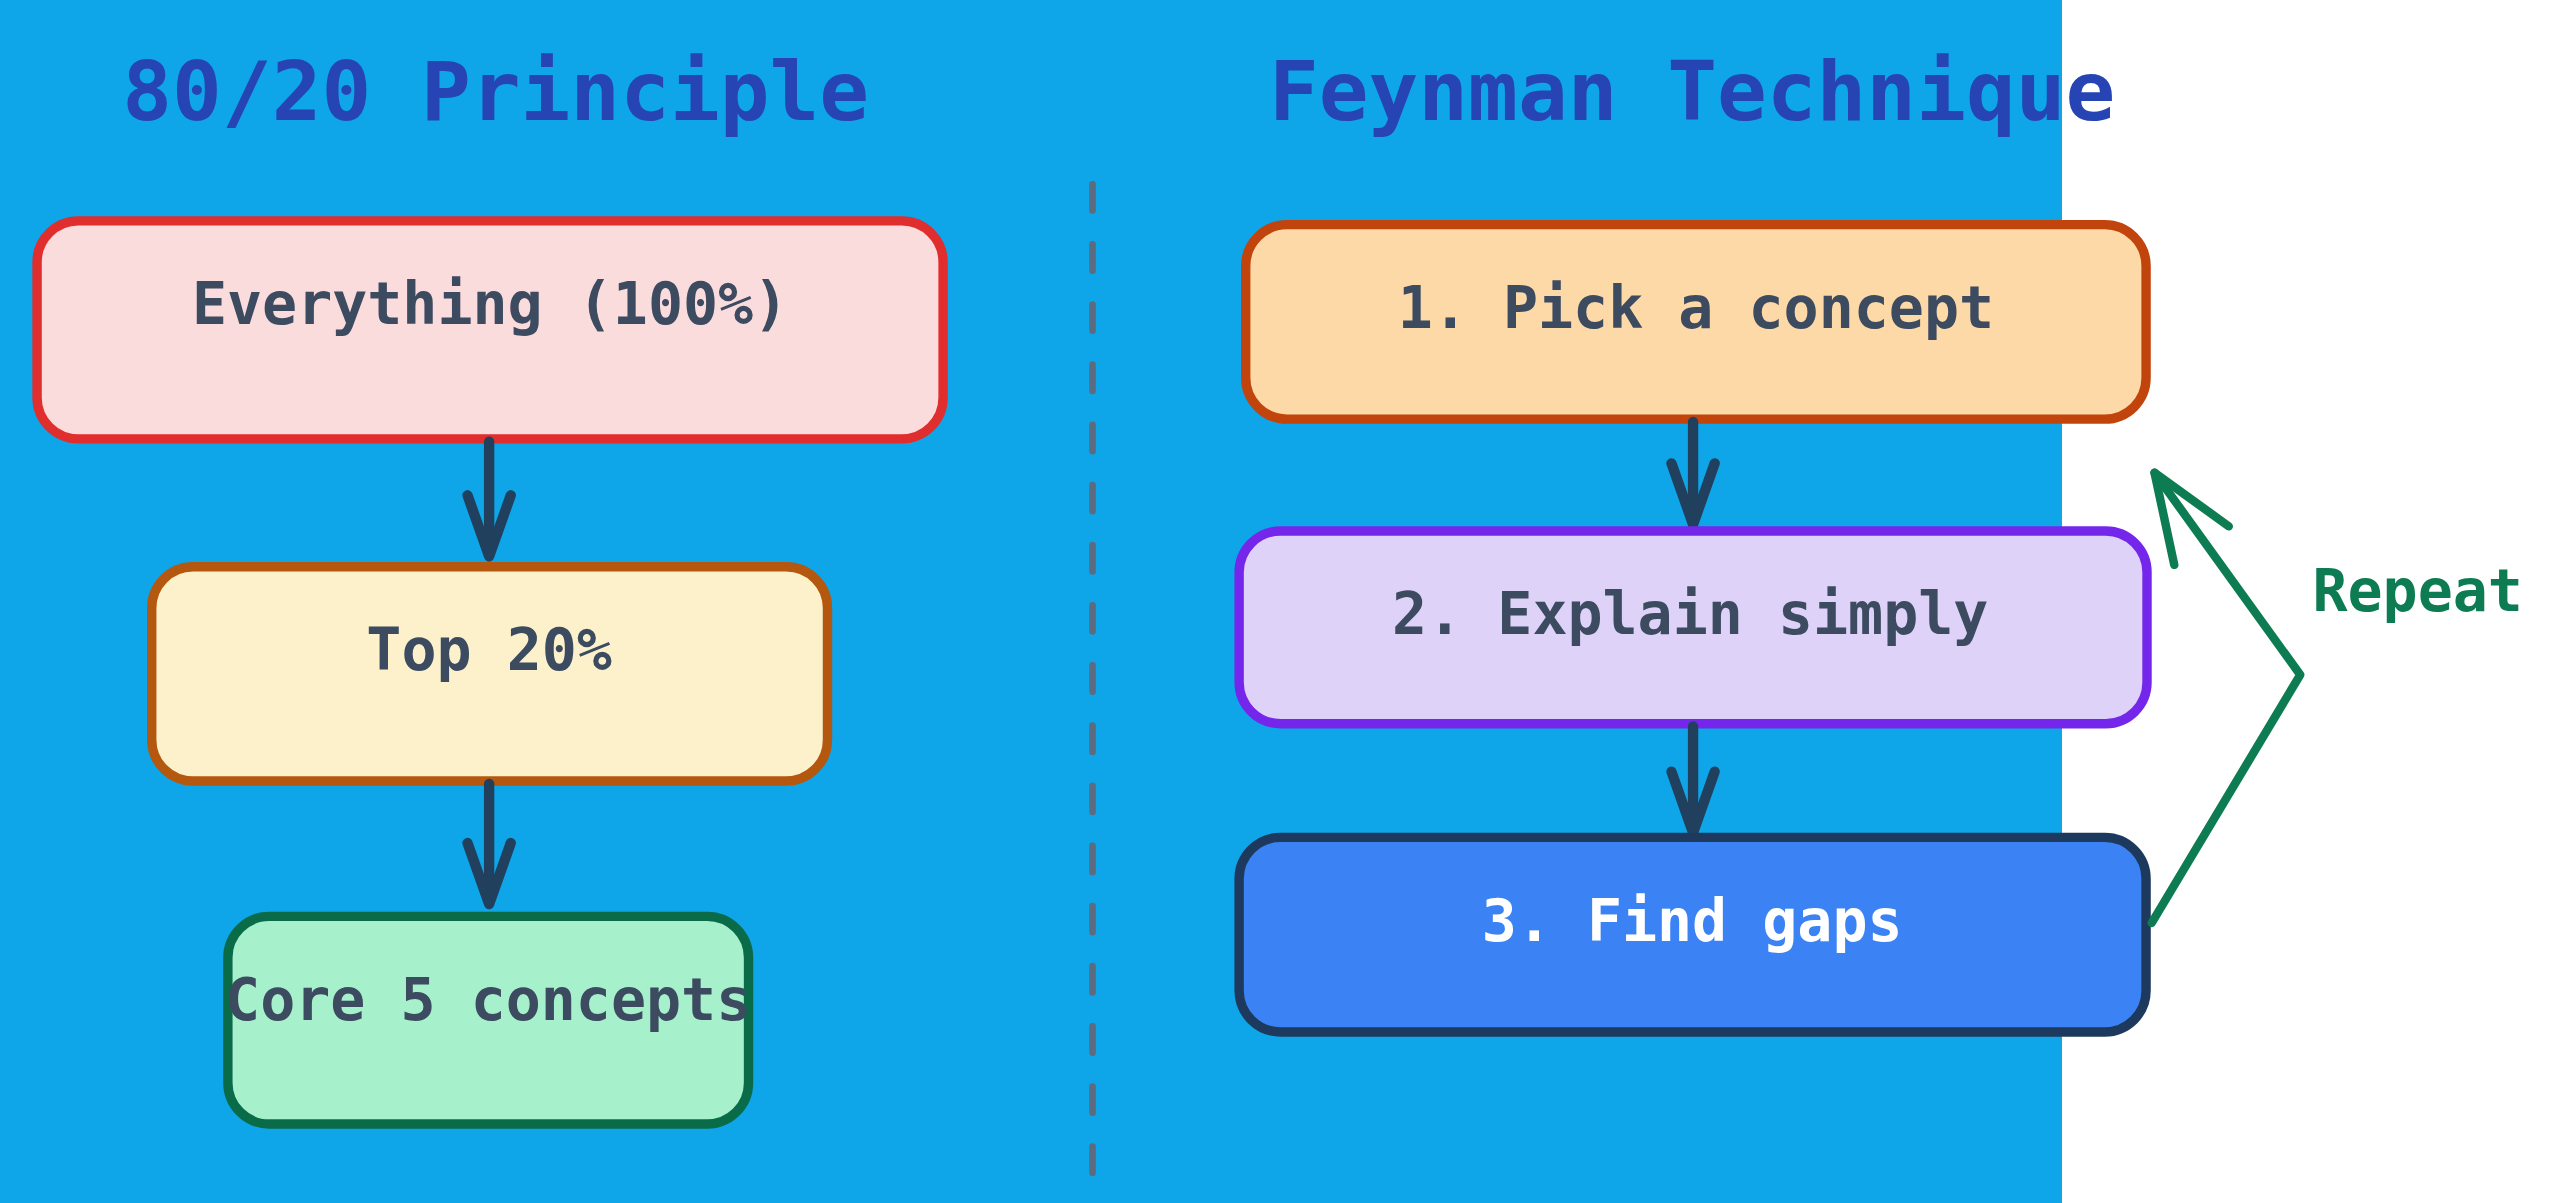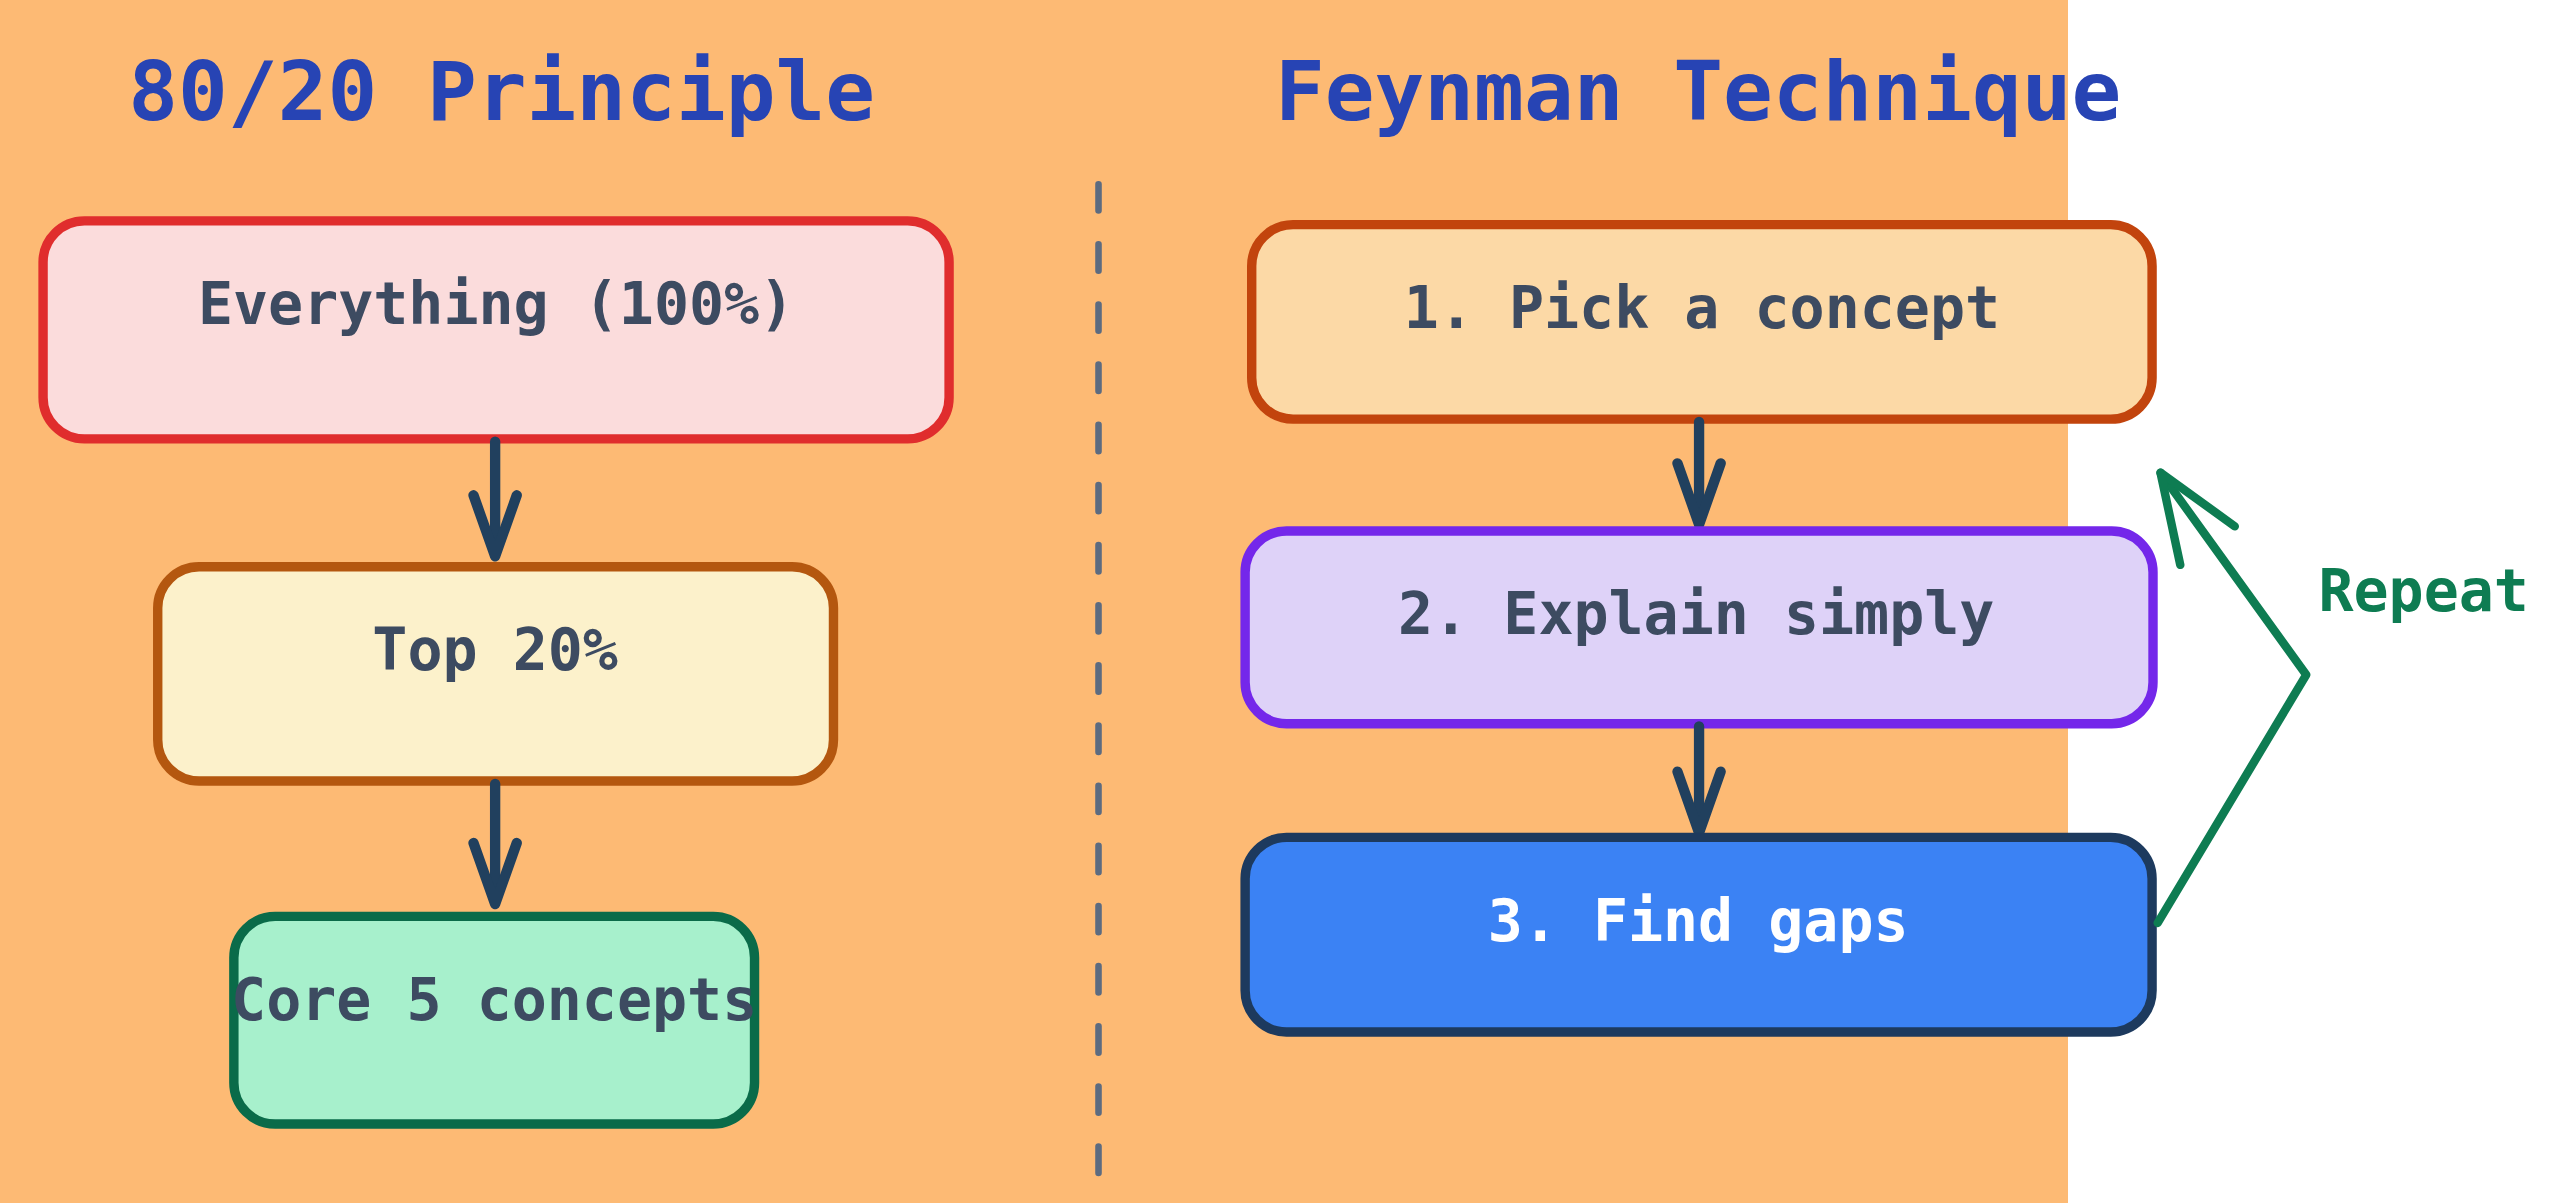--- a/index.html
+++ b/index.html
@@ -4,22 +4,21 @@
 <style>
   html, body {
     margin: 0;
     padding: 0;
     background: #ffffff;
   }
   .diagram-root {
     width: 2062px;
     height: 1203px;
     position: relative;
-    background: #fdba74;
-    padding-left: 6px;
+    background: #0ea5e9;
   }
   svg {
     display: block;
     width: 2576px;
     height: 1203px;
   }
   .title-text {
     font-family: "DejaVu Sans Mono", "Liberation Mono", monospace;
     font-weight: bold;
     font-size: 88px;

